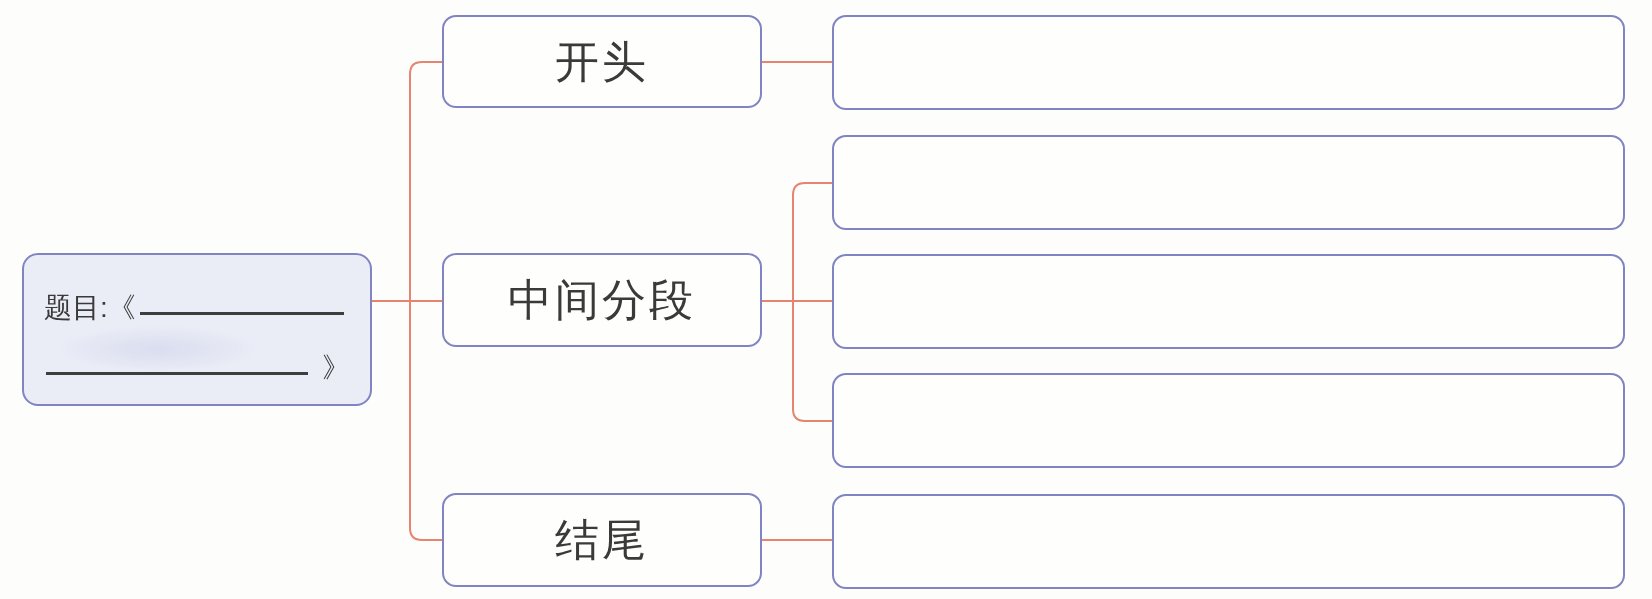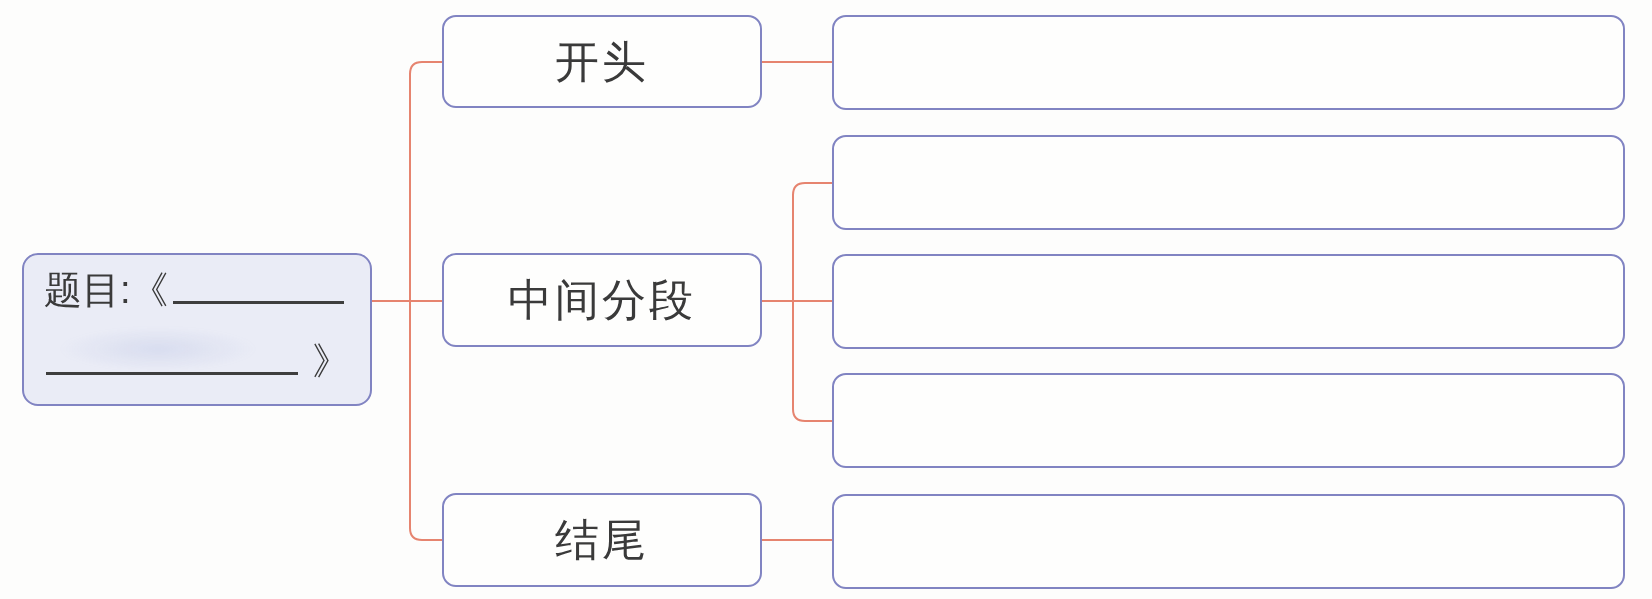--- a/index.html
+++ b/index.html
@@ -74,24 +74,25 @@
     justify-content: space-between;
     width: 100%;
     height: 100%;
     padding: 14px 20px 20px 20px;
   }
   .root-row {
     display: flex;
     align-items: flex-end;
   }
   .root-text {
-    font-size: 38px;
+    font-size: 28px;
     color: var(--text);
     line-height: 1.15;
     white-space: nowrap;
+    margin-top: 23px;
   }
   .blank {
     flex: 1;
     height: 0;
     border-bottom: 3px solid var(--blank-line);
   }
   .blank.b1 { margin: 0 6px 9px 4px; }
   .blank.b2 { margin: 0 14px 9px 2px; }
 </style>
 </head>

